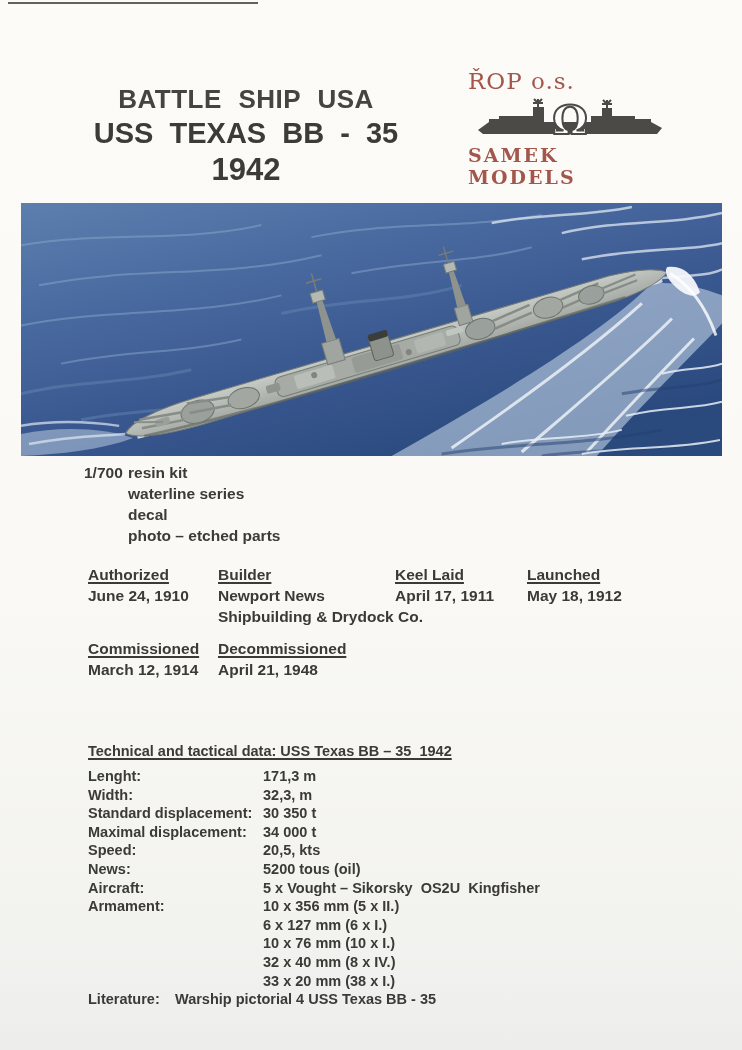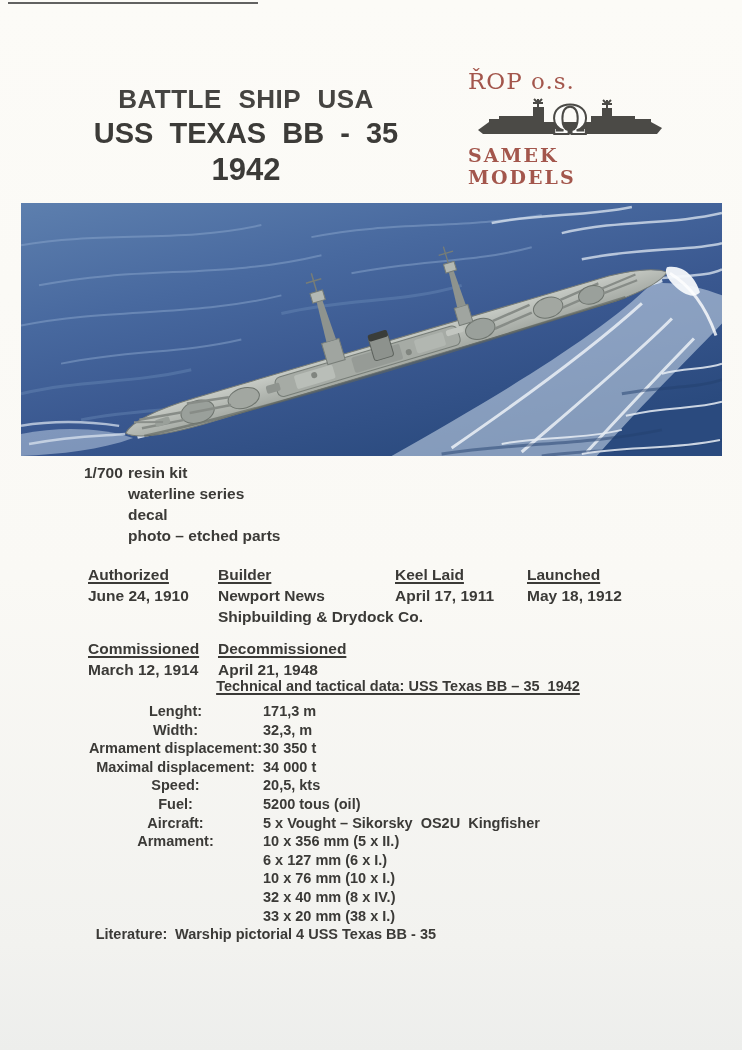--- a/index.html
+++ b/index.html
@@ -25,21 +25,21 @@
   .painting svg{display:block;width:100%;height:100%;}
   
   .kit-block{position:absolute;left:84px;top:462px;display:flex;font-size:15.5px;line-height:21px;color:#3b3a37;}
   .kit-scale{width:44px;}
   
   .hcol{position:absolute;font-size:15.5px;line-height:21px;white-space:nowrap;color:#3b3a37;}
   .hcol .hdr{text-decoration:underline;text-decoration-thickness:1.5px;text-underline-offset:2px;}
   .c1{left:88px;} .c2{left:218px;} .c3{left:395px;} .c4{left:527px;}
   .r1{top:564px;} .r2{top:638px;}
   
-  .specs{position:absolute;left:88px;top:677px;width:620px;font-size:14.5px;color:#3b3a37;text-align:center;}
+  .specs{position:absolute;left:88px;top:742px;width:620px;font-size:14.5px;color:#3b3a37;}
   .specs-heading{text-decoration:underline;text-decoration-thickness:1.5px;text-underline-offset:2px;white-space:pre-wrap;margin-bottom:6px;line-height:19px;}
   .spec-row{display:flex;line-height:18.6px;}
   .spec-label{width:175px;flex:none;}
   .spec-val{white-space:pre-wrap;}
   .lit-row{display:flex;line-height:18.6px;}
   .lit-label{width:87px;flex:none;}
 </style>
 </head>
 <body>
 
@@ -228,33 +228,33 @@
     <div class="specs-heading">Technical and tactical data: USS Texas BB – 35  1942</div>
     <div class="spec-row">
       <div class="spec-label">Lenght:</div>
       <div class="spec-val">171,3 m</div>
     </div>
     <div class="spec-row">
       <div class="spec-label">Width:</div>
       <div class="spec-val">32,3, m</div>
     </div>
     <div class="spec-row">
-      <div class="spec-label">Armament displacement:</div>
+      <div class="spec-label">Standard displacement:</div>
       <div class="spec-val">30 350 t</div>
     </div>
     <div class="spec-row">
       <div class="spec-label">Maximal displacement:</div>
       <div class="spec-val">34 000 t</div>
     </div>
     <div class="spec-row">
       <div class="spec-label">Speed:</div>
       <div class="spec-val">20,5, kts</div>
     </div>
     <div class="spec-row">
-      <div class="spec-label">Fuel:</div>
+      <div class="spec-label">News:</div>
       <div class="spec-val">5200 tous (oil)</div>
     </div>
     <div class="spec-row">
       <div class="spec-label">Aircraft:</div>
       <div class="spec-val">5 x Vought – Sikorsky  OS2U  Kingfisher</div>
     </div>
     <div class="spec-row">
       <div class="spec-label">Armament:</div>
       <div class="spec-val">10 x 356 mm (5 x II.)</div>
     </div>

